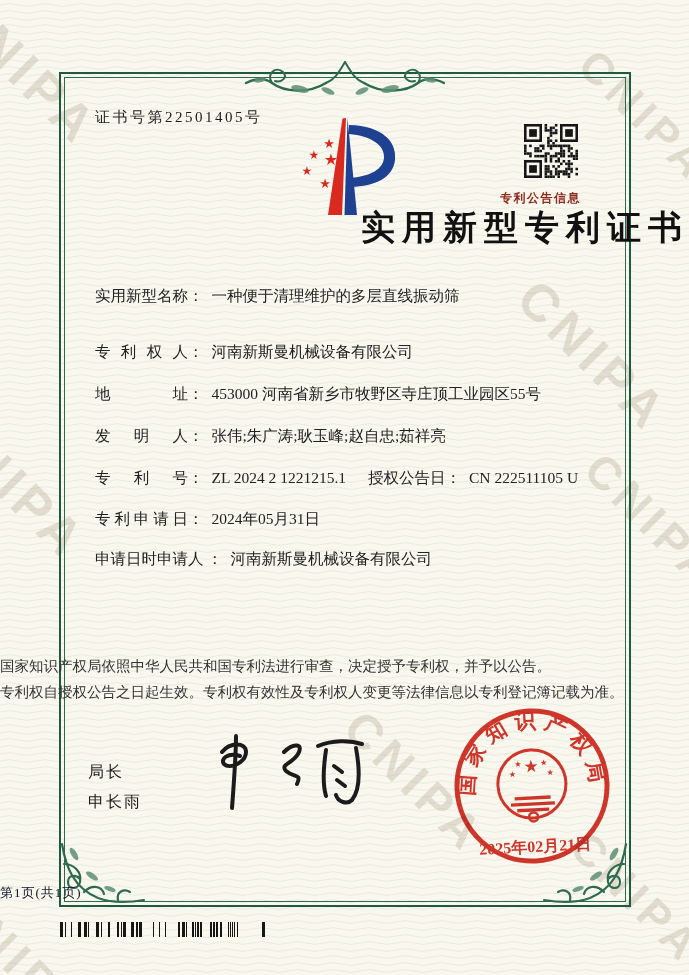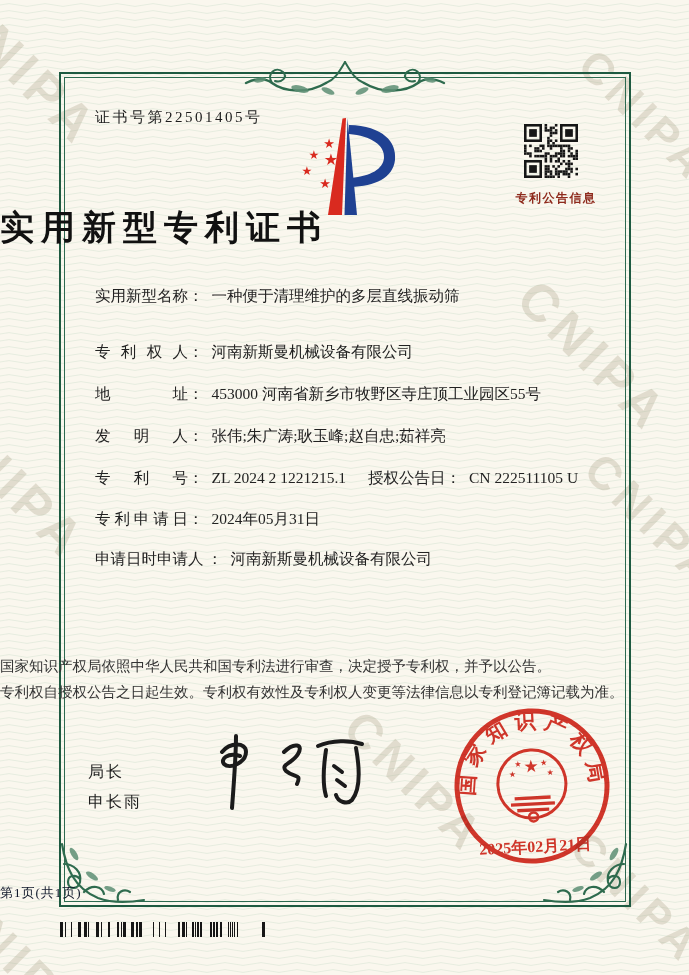--- a/index.html
+++ b/index.html
@@ -10,23 +10,23 @@
   #waves path{fill:none;stroke:#dce7d7;stroke-width:1;opacity:.65;}
   .wm{position:absolute;z-index:1;font-family:"Liberation Sans","DejaVu Sans",sans-serif;
       font-weight:bold;color:rgba(170,158,134,.30);letter-spacing:6px;
       transform:rotate(45deg);transform-origin:left top;white-space:nowrap;pointer-events:none;}
   .frame{position:absolute;left:59px;top:72px;width:568px;height:831px;border:2.5px solid #1e5a41;z-index:2;}
   .frame-inner{position:absolute;inset:3px;border:1px solid #2c6a50;}
   .abs{position:absolute;z-index:3;}
   .cert-no{left:95px;top:108px;font-size:15px;letter-spacing:2.5px;color:#1d1d1d;}
   .logo{left:291px;top:112px;}
   .qr{left:524px;top:124px;}
-  .qr-caption{left:500px;top:190px;width:112px;text-align:center;font-size:12px;font-weight:bold;
+  .qr-caption{left:500px;top:190px;width:112px;font-size:12px;font-weight:bold;
               color:#8e2a1c;letter-spacing:1.5px;}
-  .title{left:0;right:0;top:205px;text-align:left;font-size:34px;font-weight:bold;
+  .title{left:0;right:0;top:205px;text-align:right;font-size:34px;font-weight:bold;
          letter-spacing:7px;color:#111;}
   .row{position:absolute;left:95px;z-index:3;font-size:15.5px;white-space:nowrap;}
   .flabel{display:inline-block;width:93px;text-align:justify;text-align-last:justify;vertical-align:top;}
   .flabel7{display:inline-block;width:112px;vertical-align:top;}
   .fcolon{display:inline-block;margin-right:8px;}
   .rcol{position:absolute;left:273px;top:0;white-space:nowrap;}
   .legal{left:0;right:0;z-index:3;font-size:14.5px;color:#333;white-space:nowrap;}
   .director{left:88px;font-size:16px;letter-spacing:2px;z-index:3;color:#1d1d1d;}
   .signature{left:196px;top:728px;z-index:3;}
   .seal{left:452px;top:706px;z-index:4;opacity:.92;mix-blend-mode:multiply;

